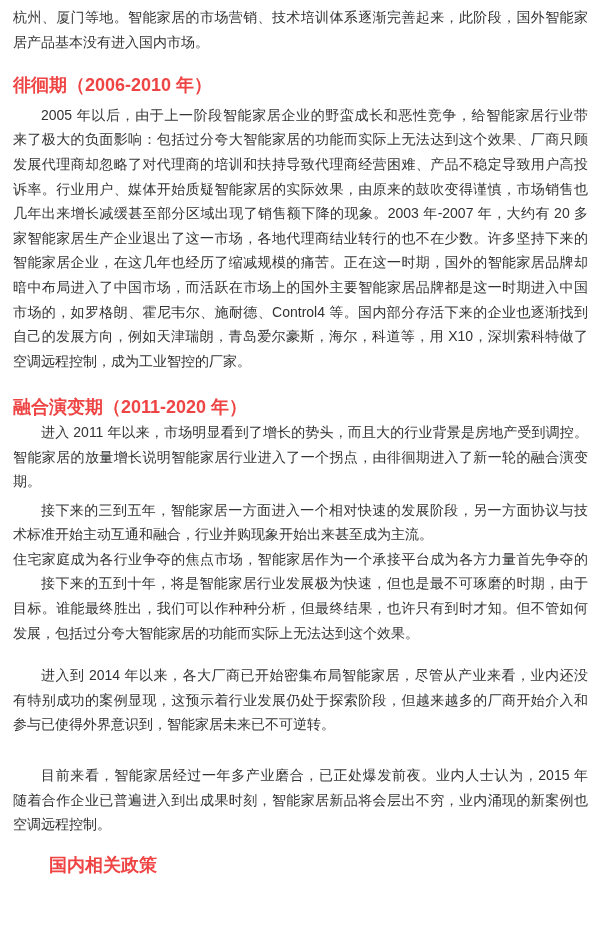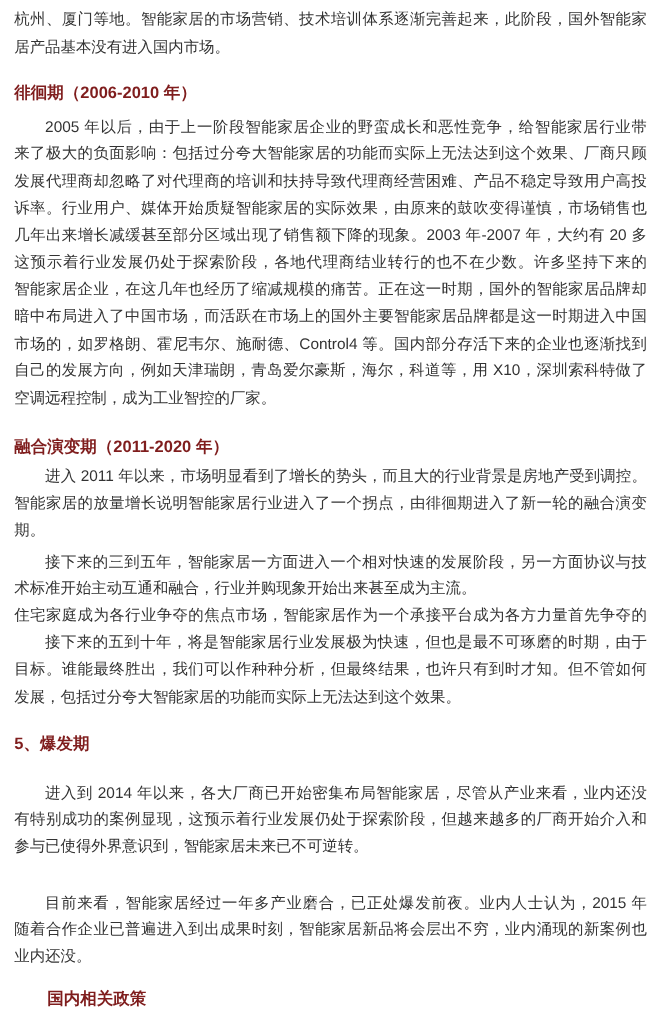--- a/index.html
+++ b/index.html
@@ -29,24 +29,24 @@
     text-align-last: justify;
     text-justify: inter-character;
     color: #333333;
   }
   .line.last {
     text-align: left;
     text-align-last: left;
   }
   .line.first-indent { text-indent: 2em; }
   .heading {
-    font-size: 15px;
+    font-size: 18px;
     font-weight: bold;
     line-height: 24.6px;
-    color: #7f1d1d;
+    color: #ef4444;
     text-align: left;
   }
   .heading.indented { text-indent: 2em; }
 
   
   .b1  { margin-top: 19px; }
   .b2  { margin-top: 5px;  }
   .b3  { margin-top: 22px; }
   .b4  { margin-top: 0;    }
   .b5  { margin-top: 4px;  }
@@ -65,21 +65,21 @@
         <div class="line">杭州、厦门等地。智能家居的市场营销、技术培训体系逐渐完善起来，此阶段，国外智能家</div>
         <div class="line last">居产品基本没有进入国内市场。</div>
       </div>
       <div class="block heading b1">徘徊期（2006-2010 年）</div>
       <div class="block para b2">
         <div class="line first-indent">2005 年以后，由于上一阶段智能家居企业的野蛮成长和恶性竞争，给智能家居行业带</div>
         <div class="line">来了极大的负面影响：包括过分夸大智能家居的功能而实际上无法达到这个效果、厂商只顾</div>
         <div class="line">发展代理商却忽略了对代理商的培训和扶持导致代理商经营困难、产品不稳定导致用户高投</div>
         <div class="line">诉率。行业用户、媒体开始质疑智能家居的实际效果，由原来的鼓吹变得谨慎，市场销售也</div>
         <div class="line">几年出来增长减缓甚至部分区域出现了销售额下降的现象。2003 年-2007 年，大约有 20 多</div>
-        <div class="line">这预示着行业发展仍处于探索阶段，各地代理商结业转行的也不在少数。许多坚持下来的</div>
+        <div class="line">家智能家居生产企业退出了这一市场，各地代理商结业转行的也不在少数。许多坚持下来的</div>
         <div class="line">智能家居企业，在这几年也经历了缩减规模的痛苦。正在这一时期，国外的智能家居品牌却</div>
         <div class="line">暗中布局进入了中国市场，而活跃在市场上的国外主要智能家居品牌都是这一时期进入中国</div>
         <div class="line">市场的，如罗格朗、霍尼韦尔、施耐德、Control4 等。国内部分存活下来的企业也逐渐找到</div>
         <div class="line">自己的发展方向，例如天津瑞朗，青岛爱尔豪斯，海尔，科道等，用 X10，深圳索科特做了</div>
         <div class="line last">空调远程控制，成为工业智控的厂家。</div>
       </div>
       <div class="block heading b3">融合演变期（2011-2020 年）</div>
       <div class="block para b4">
         <div class="line first-indent">进入 2011 年以来，市场明显看到了增长的势头，而且大的行业背景是房地产受到调控。</div>
         <div class="line">智能家居的放量增长说明智能家居行业进入了一个拐点，由徘徊期进入了新一轮的融合演变</div>
@@ -88,26 +88,25 @@
       <div class="block para b5">
         <div class="line first-indent">接下来的三到五年，智能家居一方面进入一个相对快速的发展阶段，另一方面协议与技</div>
         <div class="line last">术标准开始主动互通和融合，行业并购现象开始出来甚至成为主流。</div>
       </div>
       <div class="block para b6">
         <div class="line">住宅家庭成为各行业争夺的焦点市场，智能家居作为一个承接平台成为各方力量首先争夺的</div>
         <div class="line first-indent">接下来的五到十年，将是智能家居行业发展极为快速，但也是最不可琢磨的时期，由于</div>
         <div class="line">目标。谁能最终胜出，我们可以作种种分析，但最终结果，也许只有到时才知。但不管如何</div>
         <div class="line last">发展，包括过分夸大智能家居的功能而实际上无法达到这个效果。</div>
       </div>
-      <div class="block heading b7">5、爆发期</div>
       <div class="block para b8">
         <div class="line first-indent">进入到 2014 年以来，各大厂商已开始密集布局智能家居，尽管从产业来看，业内还没</div>
         <div class="line">有特别成功的案例显现，这预示着行业发展仍处于探索阶段，但越来越多的厂商开始介入和</div>
         <div class="line last">参与已使得外界意识到，智能家居未来已不可逆转。</div>
       </div>
       <div class="block para b9">
         <div class="line first-indent">目前来看，智能家居经过一年多产业磨合，已正处爆发前夜。业内人士认为，2015 年</div>
         <div class="line">随着合作企业已普遍进入到出成果时刻，智能家居新品将会层出不穷，业内涌现的新案例也</div>
-        <div class="line last">业内还没。</div>
+        <div class="line last">空调远程控制。</div>
       </div>
       <div class="block heading b10 indented">国内相关政策</div>
     </div>
 </div>
 
 </body></html>

